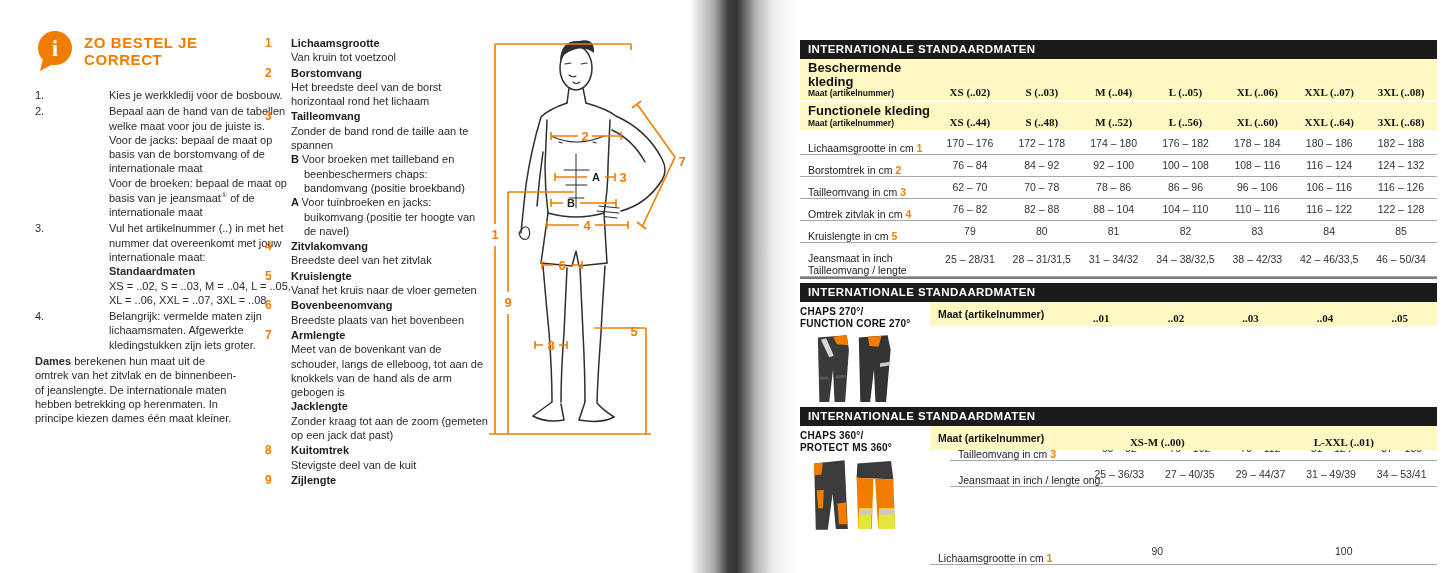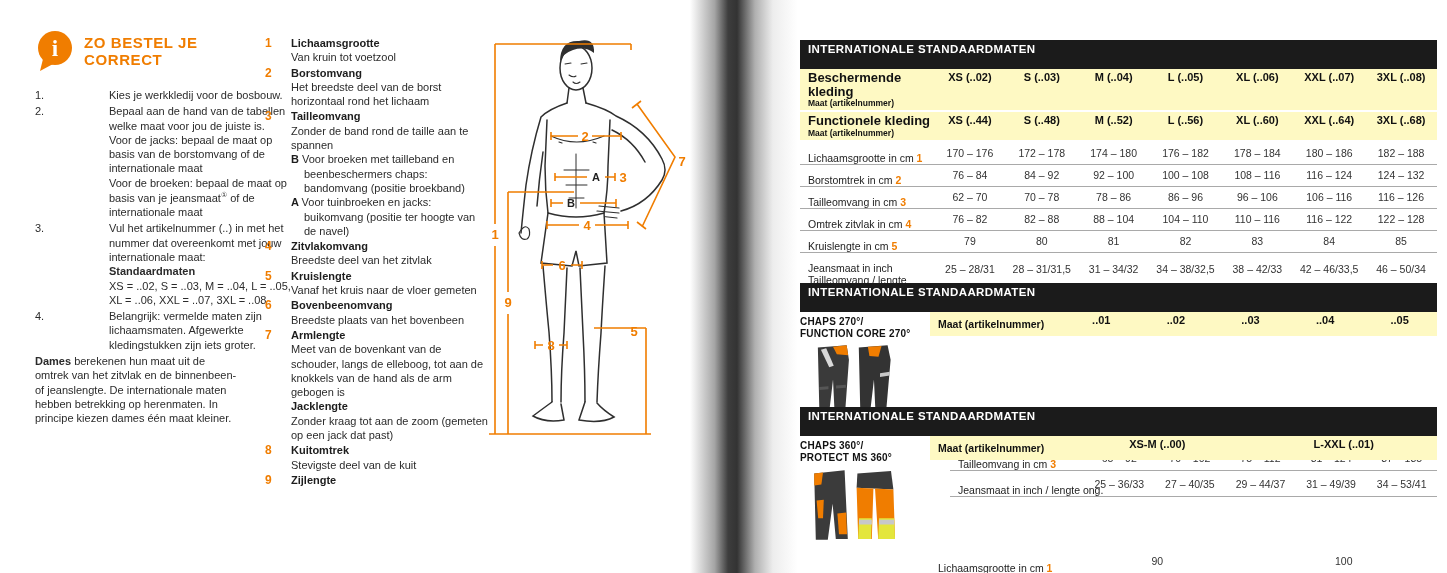--- a/index.html
+++ b/index.html
@@ -44,37 +44,37 @@
   .m-term{font-weight:bold;color:#1d1d1d;}
   .m-sub{padding-left:13px;text-indent:-13px;}
   .m-sub b{color:#1d1d1d;}
   .onum{color:#f07d00;font-weight:bold;}
   
   .figure{position:absolute;left:481px;top:20px;width:228px;height:432px;}
   
   .tbl{position:absolute;width:637px;}
   .tbl-bar{
     background:#1b1b1b;color:#ffffff;font-weight:bold;font-size:11.5px;
-    letter-spacing:.4px;height:29px;line-height:19px;padding-left:8px;box-sizing:border-box;
+    letter-spacing:.4px;height:19px;line-height:19px;padding-left:8px;box-sizing:border-box;
   }
   .t1{left:800px;top:40px;border-bottom:2px solid #7e7e7e;}
   .t2{left:800px;top:283px;}
   .t3{left:800px;top:407px;border-bottom:3px solid #4c4c4c;}
   .t1-grid{display:grid;grid-template-columns:134px repeat(7,1fr);}
   .t2-wrap,.t3-wrap{display:flex;}
   .prod{width:130px;flex:0 0 130px;padding-top:4px;box-sizing:border-box;}
   .prod-title{font-weight:bold;font-size:10px;line-height:1.15;color:#111;letter-spacing:.2px;}
   .prod svg{margin-top:4px;}
   .t2-grid{flex:1;display:grid;grid-template-columns:134px repeat(5,1fr);}
   .t3-grid{flex:1;display:grid;grid-template-columns:134px repeat(2,1fr);}
   .hdr-cell{
     background:#fef9c3;display:flex;flex-direction:column;justify-content:center;
     padding:2px 0 2px 8px;box-sizing:border-box;
   }
-  .hdr-cell.c{align-items:center;padding-left:0;justify-content:flex-start;}
+  .hdr-cell.c{align-items:center;padding-left:0;justify-content:flex-end;font-family:Liberation Serif, serif;}
   .hdr-title{font-weight:bold;font-size:13px;color:#111;line-height:1.05;}
   .hdr-sub{font-weight:bold;font-size:8.5px;color:#111;}
   .hdr-size{font-weight:bold;font-size:11px;color:#111;}
   .hrow-gap{grid-column:1/-1;height:2px;background:#ffffff;}
   .hrow-gap2{grid-column:1/-1;height:3px;background:#ffffff;}
   .drow{display:contents;}
   .rl{
     font-size:10.5px;color:#222;display:flex;flex-direction:column;justify-content:flex-end;
     padding-left:8px;border-bottom:1px solid #a9a9a9;box-sizing:border-box;
   }

